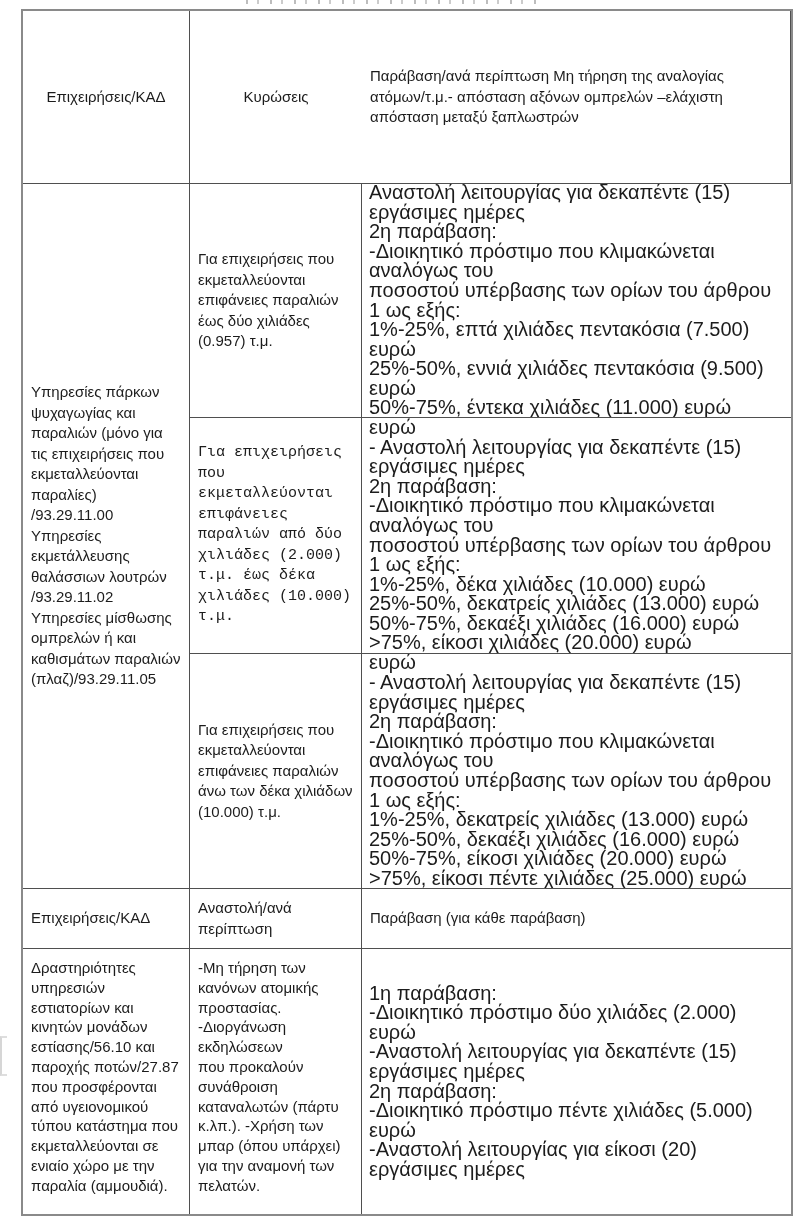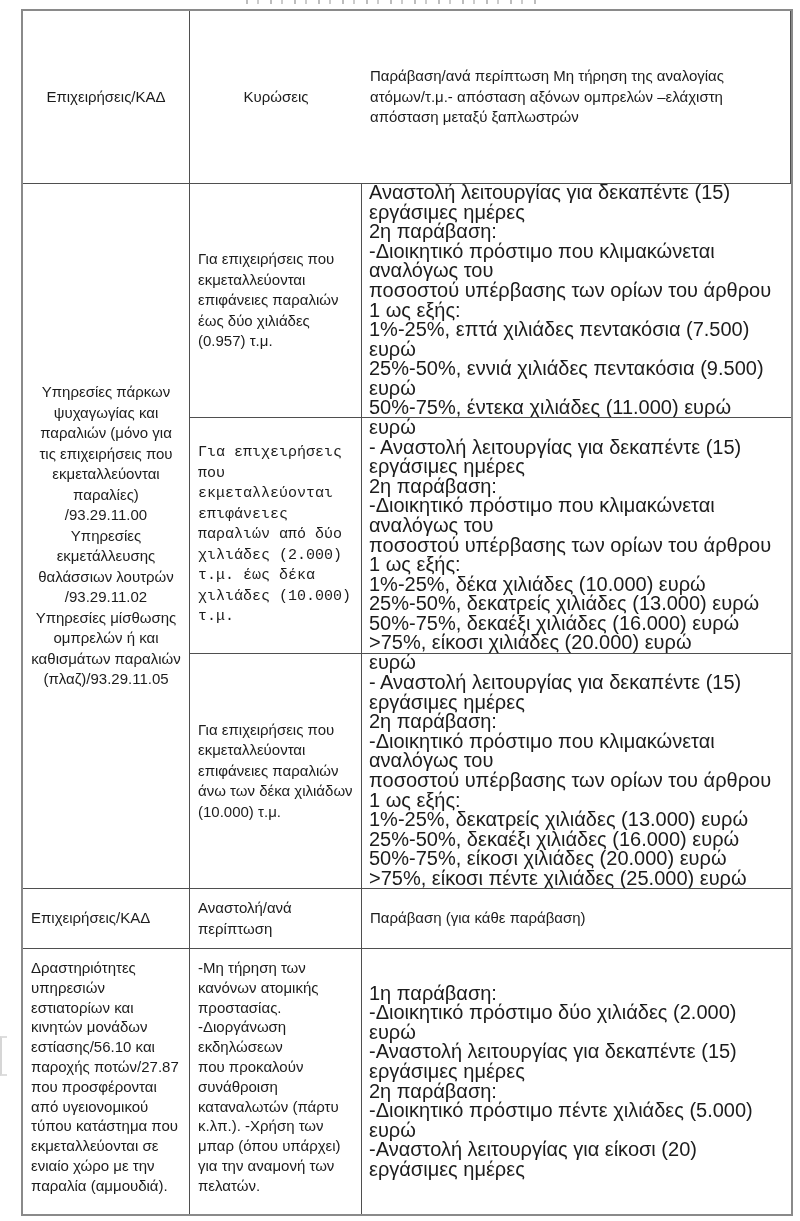--- a/index.html
+++ b/index.html
@@ -35,21 +35,21 @@
     font-size: 15px;
     line-height: 20.5px;
     padding: 6px 8px;
   }
   
   .col3 .cell-text { font-size: 20px; line-height: 19.6px; padding: 4px 4px 4px 7px; }
   .center-h { justify-content: center; }
   .center-h .cell-text { text-align: center; }
   .top-align { align-items: flex-start; }
   .top-align .cell-text { padding-top: 9px; line-height: 19.8px; }
-  .big-cell { grid-column: 1; grid-row: 2 / 5; text-align: center; }
+  .big-cell { grid-column: 1; grid-row: 2 / 5; }
   .r2c2 { grid-column: 2; grid-row: 2; }
   .r2c3 { grid-column: 3; grid-row: 2; }
   .r3c2 { grid-column: 2; grid-row: 3; font-family: Liberation Mono, monospace; }
   .r3c3 { grid-column: 3; grid-row: 3; }
   .r4c2 { grid-column: 2; grid-row: 4; }
   .r4c3 { grid-column: 3; grid-row: 4; }
   
   .top-clip-artifact {
     position: absolute;
     left: 246px; top: 0;

